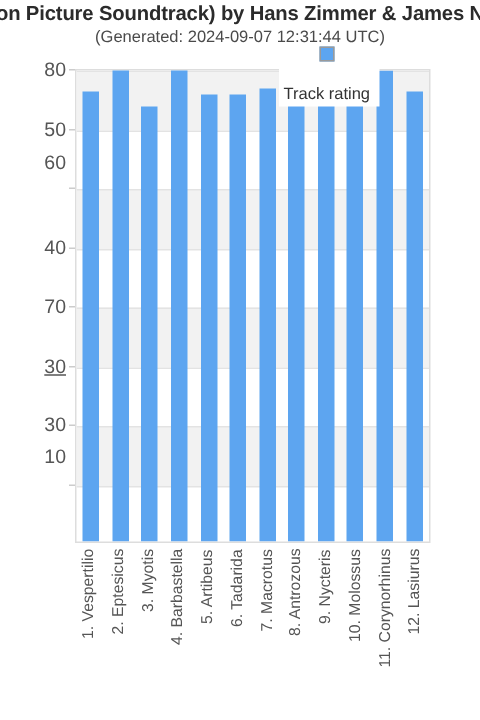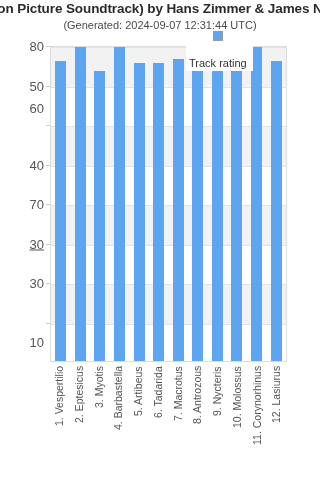--- a/index.html
+++ b/index.html
@@ -207,21 +207,21 @@
       <div class="xlabel">4. Barbastella</div>
       <div class="xlabel">5. Artibeus</div>
       <div class="xlabel">6. Tadarida</div>
       <div class="xlabel">7. Macrotus</div>
       <div class="xlabel">8. Antrozous</div>
       <div class="xlabel">9. Nycteris</div>
       <div class="xlabel">10. Molossus</div>
       <div class="xlabel">11. Corynorhinus</div>
       <div class="xlabel">12. Lasiurus</div>
     </div>
-<div class="ytick" style="top: 342px;">10</div>
+<div class="ytick" style="top: 304px;">10</div>
     <div class="ytick-mark" style="top: 322.5px;"></div>
     <div class="ytick" style="top: 283px;">30</div>
     <div class="ytick-mark" style="top: 283px;"></div>
     <div class="ytick" style="top: 243.5px; text-decoration: underline;">30</div>
     <div class="ytick-mark" style="top: 243.5px;"></div>
     <div class="ytick" style="top: 204px;">70</div>
     <div class="ytick-mark" style="top: 204px;"></div>
     <div class="ytick" style="top: 164.5px;">40</div>
     <div class="ytick-mark" style="top: 164.5px;"></div>
     <div class="ytick" style="top: 108px;">60</div>

